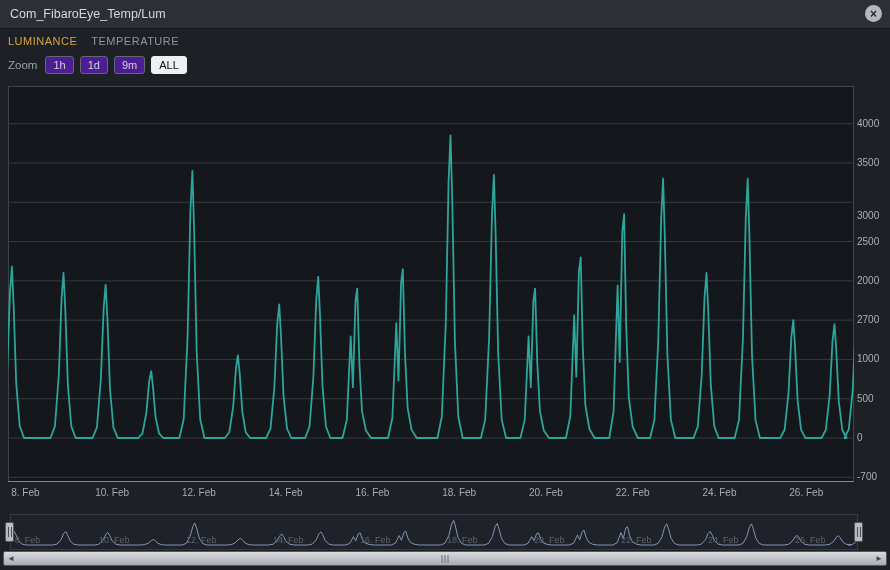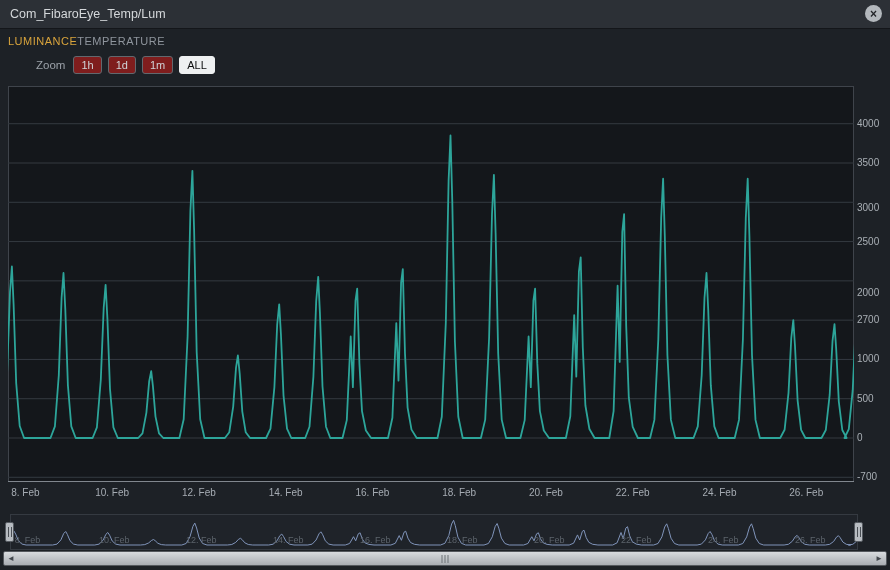--- a/index.html
+++ b/index.html
@@ -4,27 +4,27 @@
 <style>
   html,body{margin:0;padding:0;background:#101214;font-family:"Liberation Sans",sans-serif;}
   .window{position:relative;width:890px;height:570px;background:#1d2126;overflow:hidden;}
   
   .titlebar{position:absolute;left:0;top:0;width:100%;height:28px;background:#2c3036;border-bottom:1px solid #14161a;}
   .title{position:absolute;left:10px;top:0;line-height:28px;font-size:12.5px;color:#d4d7da;}
   .close{position:absolute;right:8px;top:5px;width:17px;height:17px;border:none;border-radius:50%;
          background:#b3b8bd;color:#23262a;font-size:12px;font-weight:bold;line-height:16px;text-align:center;
          cursor:pointer;padding:0;}
   
-  .tabs{position:absolute;left:8px;top:29px;height:23px;display:flex;align-items:center;}
+  .tabs{position:absolute;left:8px;top:29px;height:23px;display:flex;gap:14px;align-items:center;}
   .tab{font-size:11px;letter-spacing:.5px;color:#8f959d;cursor:pointer;}
   .tab.active{color:#d9a43c;}
   
-  .zoomrow{position:absolute;left:8px;top:53px;height:24px;display:flex;gap:6px;align-items:center;margin-left:28px;}
+  .zoomrow{position:absolute;left:8px;top:53px;height:24px;display:flex;gap:6px;align-items:center;}
   .zoomlabel{font-size:11.5px;color:#9ba1a8;margin-right:2px;}
-  .zbtn{font-family:"Liberation Sans",sans-serif;font-size:11px;padding:2px 7px;background:#7f1d1d;color:#d0d4d8;
+  .zbtn{font-family:"Liberation Sans",sans-serif;font-size:11px;padding:2px 7px;background:#4c1d95;color:#d0d4d8;
         border:1px solid #62686e;border-radius:3px;cursor:pointer;}
   .zbtn.active{background:#eef0f1;color:#0c0d0e;border-color:#eef0f1;font-weight:normal;}
   
   #main-chart{position:absolute;left:8px;top:86px;}
   .ylabels{position:absolute;left:857px;top:86px;width:32px;height:396px;}
   .ytick{position:absolute;left:0;font-size:10px;color:#a9afb5;}
   .xlabels{position:absolute;left:8px;top:487px;width:846px;height:14px;}
   .xtick{position:absolute;width:44px;text-align:center;font-size:10px;color:#a6acb3;}
   
   .tooltip-highlight{position:absolute;left:26px;top:246px;width:143px;height:48px;border:2px solid #46d81e;box-sizing:border-box;}
@@ -63,21 +63,21 @@
 
   <div class="tabs">
     <span class="tab active" style="color: rgb(217, 164, 60);">LUMINANCE</span>
     <span class="tab">TEMPERATURE</span>
   </div>
 
   <div class="zoomrow">
     <span class="zoomlabel">Zoom</span>
     <button class="zbtn">1h</button>
     <button class="zbtn">1d</button>
-    <button class="zbtn">1m</button>
+    <button class="zbtn">9m</button>
     <button class="zbtn active">ALL</button>
   </div>
 
   <svg id="main-chart" width="846" height="396" viewBox="0 0 846 396">
       <rect x="0.5" y="0.5" width="845" height="395" fill="#14171b" stroke="#3f444b"></rect>
       <line x1="0" x2="846" y1="391.2857142857143" y2="391.2857142857143" stroke="#343a41" stroke-width="1"></line>
       <line x1="0" x2="846" y1="352" y2="352" stroke="#343a41" stroke-width="1"></line>
       <line x1="0" x2="846" y1="312.7142857142857" y2="312.7142857142857" stroke="#343a41" stroke-width="1"></line>
       <line x1="0" x2="846" y1="273.42857142857144" y2="273.42857142857144" stroke="#343a41" stroke-width="1"></line>
       <line x1="0" x2="846" y1="234.14285714285714" y2="234.14285714285714" stroke="#343a41" stroke-width="1"></line>
@@ -88,23 +88,23 @@
       <line x1="0" x2="846" y1="37.71428571428572" y2="37.71428571428572" stroke="#343a41" stroke-width="1"></line>
       <line x1="0" x2="846" y1="395.5" y2="395.5" stroke="#81878e"></line>
       <path d="M-8.7,352.0 L-9.1,352.0 L-4.8,340.0 L-0.9,286.8 L2.0,206.2 L3.9,180.5 L5.6,218.2 L8.2,297.1 L11.7,340.0 L16.1,352.0 L42.5,352.0 L46.9,340.4 L50.8,289.3 L53.6,211.8 L55.5,187.0 L57.3,223.3 L59.9,299.2 L63.3,340.4 L67.7,352.0 L84.6,352.0 L88.9,341.3 L92.8,293.8 L95.7,221.8 L97.6,198.8 L99.4,232.5 L102.0,303.0 L105.4,341.3 L109.8,352.0 L130.2,352.0 L134.5,347.3 L138.4,326.6 L141.2,295.2 L143.2,285.2 L144.9,299.9 L147.5,330.6 L151.0,347.3 L155.3,352.0 L171.4,352.0 L175.7,333.3 L179.6,250.5 L182.4,124.9 L184.4,84.9 L186.1,143.6 L188.7,266.5 L192.2,333.3 L196.5,352.0 L216.9,352.0 L221.3,346.2 L225.2,320.6 L228.0,281.9 L229.9,269.5 L231.7,287.6 L234.3,325.6 L237.7,346.2 L242.1,352.0 L258.1,352.0 L262.5,342.6 L266.4,301.2 L269.2,238.5 L271.2,218.4 L272.9,247.8 L275.5,309.3 L279.0,342.6 L283.3,352.0 L297.2,352.0 L301.5,340.7 L305.4,290.8 L308.2,215.1 L310.2,190.9 L311.9,226.4 L314.5,300.5 L318.0,340.7 L322.3,352.0 L334.5,352.0 L338.8,334.1 L342.7,250.5 L344.9,301.2 L347.5,214.7 L349.2,202.7 L351.4,277.4 L354.0,325.1 L357.9,344.5 L363.1,352.0 L380.0,352.0 L384.4,331.7 L388.3,237.1 L390.5,294.6 L393.1,196.6 L394.8,183.1 L397.0,267.5 L399.6,321.6 L403.5,343.6 L408.7,352.0 L429.5,352.0 L433.8,330.8 L437.8,237.0 L440.6,94.9 L442.5,49.5 L444.3,116.1 L446.9,255.2 L450.3,330.8 L454.7,352.0 L472.9,352.0 L477.2,333.6 L481.1,252.0 L484.0,128.3 L485.9,88.8 L487.6,146.7 L490.2,267.8 L493.7,333.6 L498.1,352.0 L512.4,352.0 L516.7,334.1 L520.6,250.5 L522.8,301.2 L525.4,214.7 L527.1,202.7 L529.3,277.4 L531.9,325.1 L535.8,344.5 L541.0,352.0 L557.9,352.0 L562.3,330.3 L566.2,229.1 L568.3,290.6 L570.9,185.7 L572.7,171.3 L574.8,261.6 L577.4,319.5 L581.4,343.0 L586.6,352.0 L601.3,352.0 L605.6,325.1 L609.6,199.7 L611.7,275.9 L614.3,146.0 L616.1,128.1 L618.2,240.0 L620.8,311.7 L624.7,340.8 L629.9,352.0 L642.1,352.0 L646.4,333.9 L650.3,253.5 L653.2,131.6 L655.1,92.7 L656.8,149.8 L659.4,269.0 L662.9,333.9 L667.3,352.0 L685.5,352.0 L689.8,340.4 L693.7,289.3 L696.5,211.8 L698.5,187.0 L700.2,223.3 L702.8,299.2 L706.3,340.4 L710.6,352.0 L726.7,352.0 L731.0,333.9 L734.9,253.5 L737.8,131.6 L739.7,92.7 L741.4,149.8 L744.0,269.0 L747.5,333.9 L751.9,352.0 L772.2,352.0 L776.6,343.8 L780.5,307.2 L783.3,251.8 L785.3,234.1 L787.0,260.1 L789.6,314.3 L793.1,343.8 L797.4,352.0 L813.5,352.0 L817.8,344.0 L821.7,308.7 L824.5,255.2 L826.5,238.1 L828.2,263.1 L830.8,315.5 L834.3,344.0 L838.6,352.0 L836.5,352.0 L840.8,343.2 L844.7,304.2 L847.5,245.1 L849.5,226.3 L851.2,253.9 L853.8,311.8 L857.3,343.2 L861.6,352.0 L859.0,352.0" fill="none" stroke="#2da59a" stroke-width="1.8" stroke-linejoin="round"></path>
     </svg>
   <div class="ylabels" id="ylabels">
       <div class="ytick" style="top: 385.286px;">-700</div>
       <div class="ytick" style="top: 346px;">0</div>
       <div class="ytick" style="top: 306.714px; text-align: right;">500</div>
       <div class="ytick" style="top: 267.429px;">1000</div>
       <div class="ytick" style="top: 228.143px;">2700</div>
-      <div class="ytick" style="top: 188.857px; margin-top: 12px;">2000</div>
+      <div class="ytick" style="top: 188.857px;">2000</div>
       <div class="ytick" style="top: 149.571px;">2500</div>
-      <div class="ytick" style="top: 116px;">3000</div>
+      <div class="ytick" style="top: 124px;">3000</div>
       <div class="ytick" style="top: 71px;">3500</div>
       <div class="ytick" style="top: 31.7143px;">4000</div>
     </div>
   <div class="xlabels" id="xlabels">
       <div class="xtick" style="left: -4.64615px;">8. Feb</div>
       <div class="xtick" style="left: 82.1231px;">10. Feb</div>
       <div class="xtick" style="left: 168.892px;">12. Feb</div>
       <div class="xtick" style="left: 255.662px;">14. Feb</div>
       <div class="xtick" style="left: 342.431px;">16. Feb</div>
       <div class="xtick" style="left: 429.2px;">18. Feb</div>

